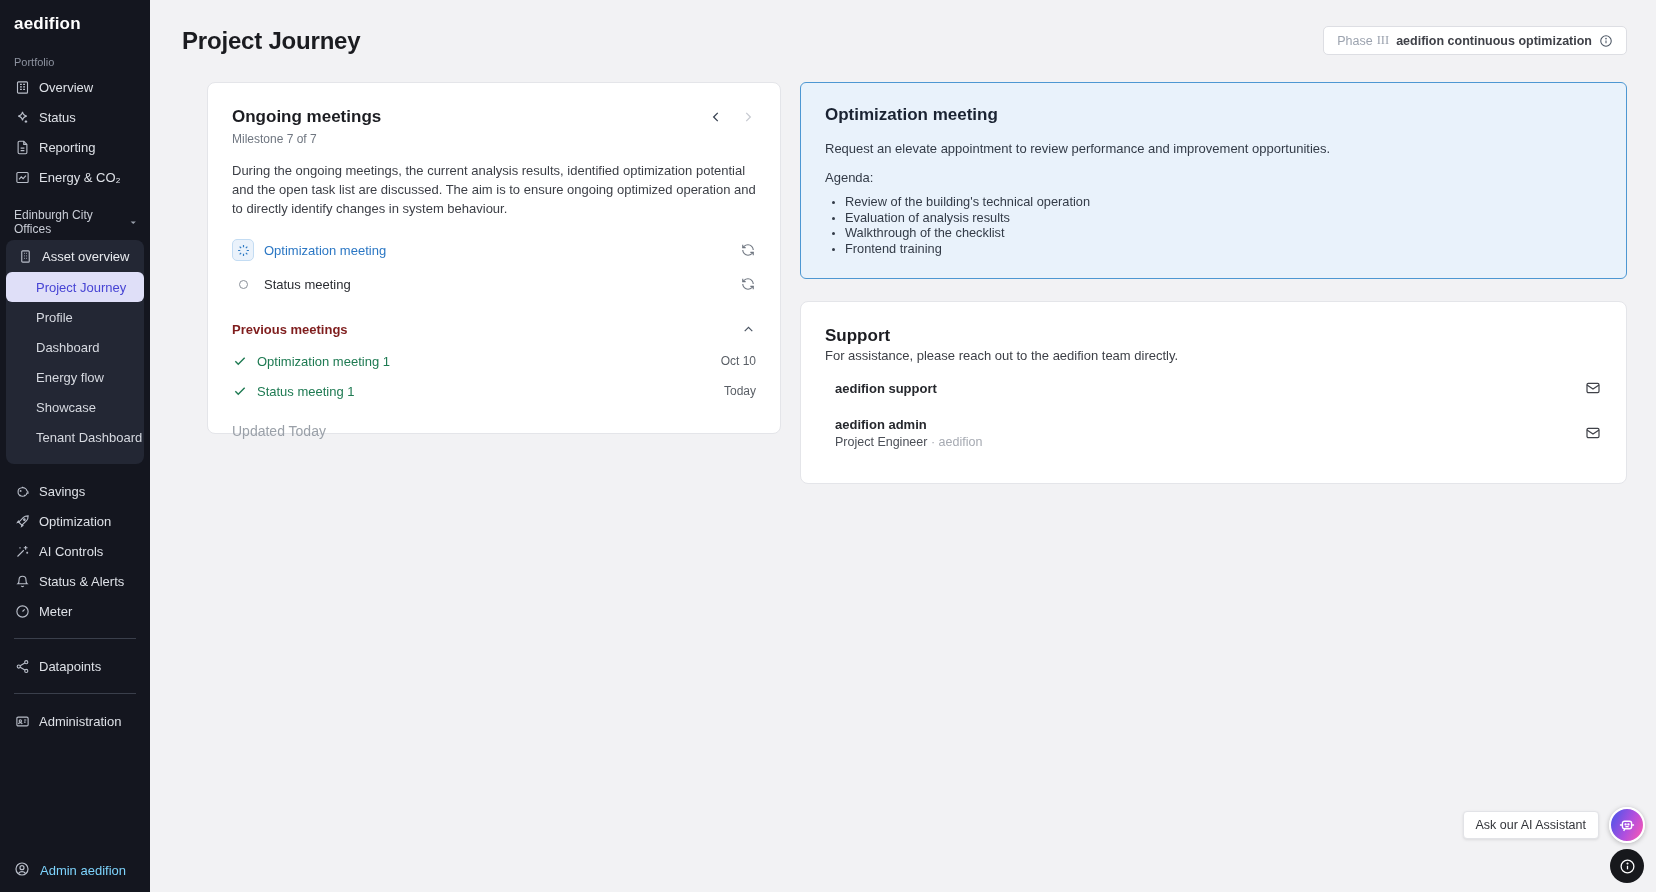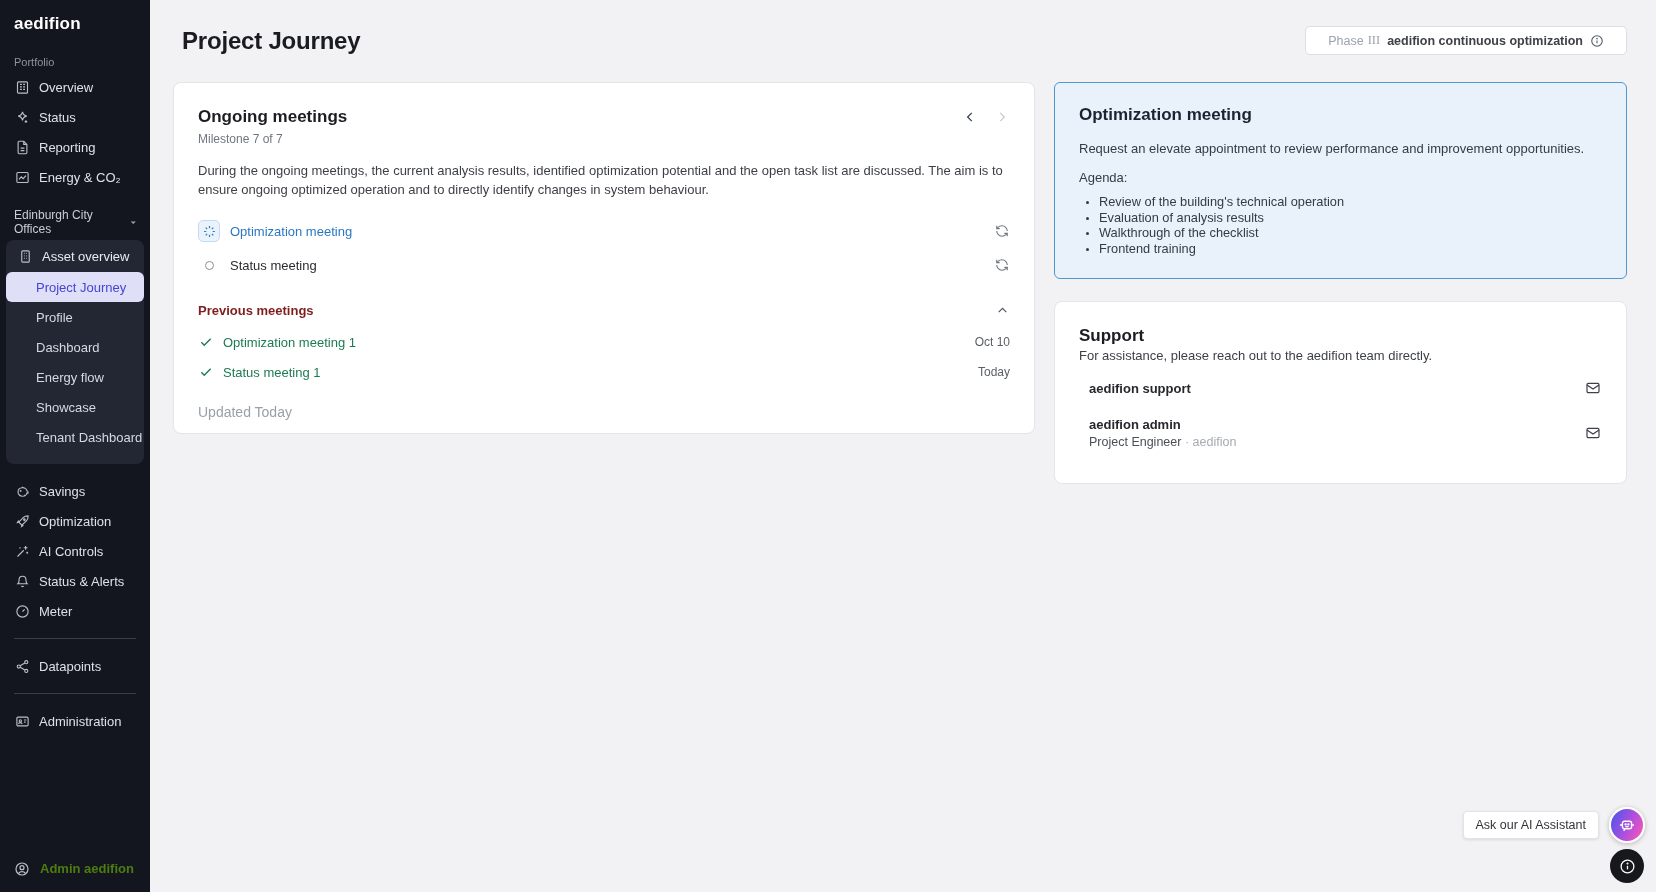--- a/index.html
+++ b/index.html
@@ -49,50 +49,50 @@
   }
   .sub-item.selected {
     background:var(--selected-bg,#DFDFF8);
     color:var(--selected-text,#4744D4);
     font-weight:500;
   }
   .lower-nav { margin-top:12px; }
   .divider { height:1px; background:#3A3F4B; margin:12px 14px; }
   .user-row {
     margin-top:auto;
-    display:flex; align-items:flex-start; gap:9px;
-    padding:14px; color:#4d7c0f; cursor:pointer;font-weight:bold;
+    display:flex; align-items:flex-end; gap:9px;
+    padding:14px; color:#7dd3fc; cursor:pointer;
   }
   .user-row .nicon { width:17px; height:17px; color:#B9BEC9; }
   .user-row svg { width:16px; height:16px; }
 
   
   .main { flex:1; position:relative; padding:26px 29px 0 23px; }
   .header-row { display:flex; align-items:center; justify-content:space-between; padding-left:9px; }
   .page-title { font-size:24px; font-weight:700; color:#1B1C20; letter-spacing:-.2px; }
   .phase-badge {
     display:flex; align-items:center; gap:7px;
     background:#FFFFFF; border:1px solid #DDDEE3; border-radius:5px;
-    padding:0 22px; height:29px; font-size:12.5px;
+    padding:0 13px; height:29px; font-size:12.5px;
   }
   .phase-badge .ph { color:#9CA3AF; }
   .phase-badge .numeral { font-family:"Liberation Serif", serif; color:#9CA3AF; margin-left:-3px; }
   .phase-badge .pl { color:#3F4148; font-weight:600; }
   .phase-badge .info-ic { width:14px; height:14px; color:#4B5563; cursor:pointer; display:grid; place-items:center; }
   .phase-badge .info-ic svg { width:14px; height:14px; }
 
   .columns { display:flex; gap:19px; margin-top:27px; align-items:flex-start; }
   .card {
     background:#FFFFFF; border:1px solid #E4E5E9; border-radius:8px;
     padding:24px;
   }
   .card-title { font-size:17px; font-weight:700; color:#1C1D22; }
 
   
-  .ongoing { width:862px; height:352px; }
+  .ongoing { width:574px; height:352px;margin-left:34px; }
   .card-head { display:flex; align-items:flex-start; justify-content:space-between; }
   .carousel { display:flex; align-items:center; gap:16px; margin-top:2px; }
   .car-btn { background:none; border:none; cursor:pointer; width:16px; height:16px; display:grid; place-items:center; color:#374151; padding:0; }
   .car-btn.disabled { color:#C7CAD1; cursor:default; }
   .car-btn svg { width:14px; height:14px; }
   .subtitle { margin-top:5px; font-size:12px; color:#6F7680; }
   .desc { margin-top:15px; font-size:13px; line-height:19px; color:#3C3F46; }
   .meet-list { margin-top:19px; display:flex; flex-direction:column; gap:8px; }
   .meet-row { display:flex; align-items:center; gap:10px; height:26px; }
   .meet-iconbox {

